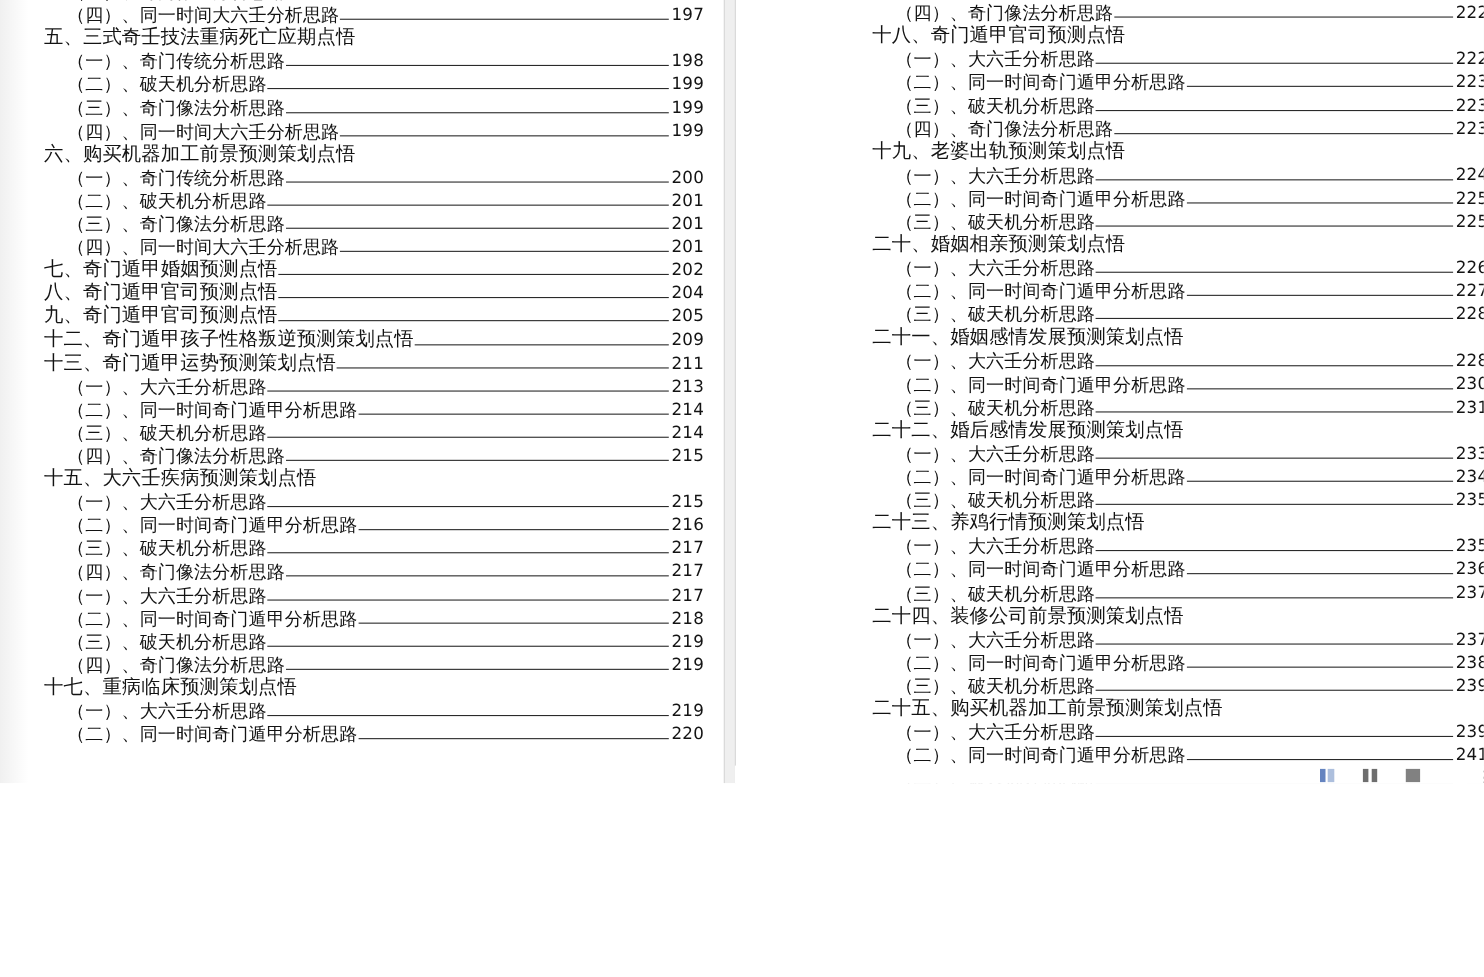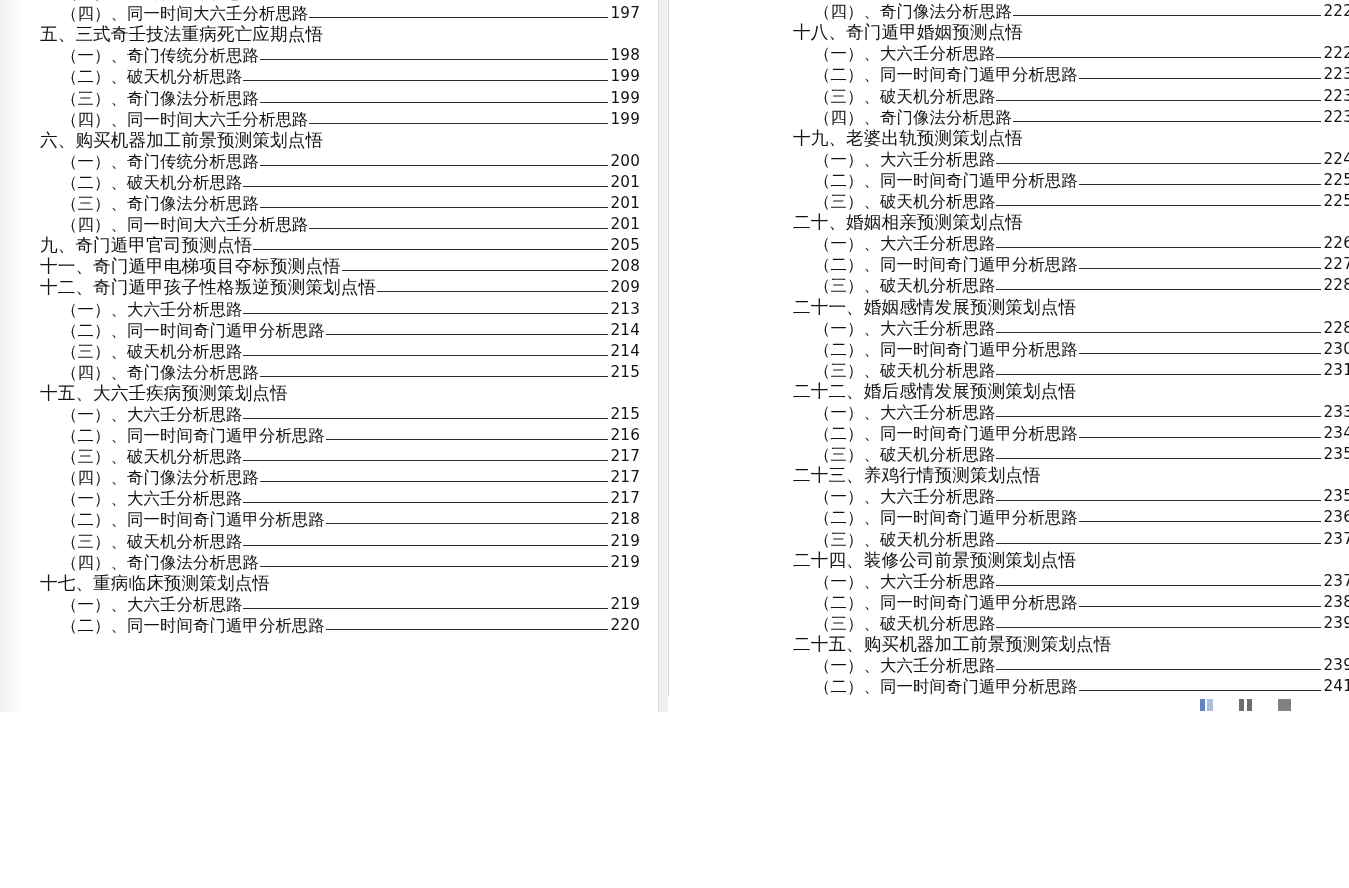--- a/index.html
+++ b/index.html
@@ -204,33 +204,43 @@
             <span class="label">（三）、奇门像法分析思路</span>
             <span class="dots"></span>
             <span class="pageno">201</span>
           </div>
           <div class="toc-line lv2">
             <span class="label">（四）、同一时间大六壬分析思路</span>
             <span class="dots"></span>
             <span class="pageno">201</span>
           </div>
           <div class="toc-line lv1">
+            <span class="label">七、奇门遁甲婚姻预测点悟</span>
+            <span class="dots"></span>
+            <span class="pageno">202</span>
+          </div>
+          <div class="toc-line lv1">
+            <span class="label">八、奇门遁甲官司预测点悟</span>
+            <span class="dots"></span>
+            <span class="pageno">204</span>
+          </div>
+          <div class="toc-line lv1">
             <span class="label">九、奇门遁甲官司预测点悟</span>
             <span class="dots"></span>
             <span class="pageno">205</span>
           </div>
           <div class="toc-line lv1">
-            <span class="label">十一、奇门遁甲电梯项目夺标预测点悟</span>
-            <span class="dots"></span>
-            <span class="pageno">208</span>
-          </div>
-          <div class="toc-line lv1">
             <span class="label">十二、奇门遁甲孩子性格叛逆预测策划点悟</span>
             <span class="dots"></span>
             <span class="pageno">209</span>
+          </div>
+          <div class="toc-line lv1">
+            <span class="label">十三、奇门遁甲运势预测策划点悟</span>
+            <span class="dots"></span>
+            <span class="pageno">211</span>
           </div>
           <div class="toc-line lv2">
             <span class="label">（一）、大六壬分析思路</span>
             <span class="dots"></span>
             <span class="pageno">213</span>
           </div>
           <div class="toc-line lv2">
             <span class="label">（二）、同一时间奇门遁甲分析思路</span>
             <span class="dots"></span>
             <span class="pageno">214</span>
@@ -318,21 +328,21 @@
           <div class="toc-line lv2">
             <span class="label">（三）、破天机分析思路</span>
             <span class="pageno">221</span>
           </div>
           <div class="toc-line lv2">
             <span class="label">（四）、奇门像法分析思路</span>
             <span class="dots"></span>
             <span class="pageno">222</span>
           </div>
           <div class="toc-line lv1">
-            <span class="label">十八、奇门遁甲婚姻预测点悟</span>
+            <span class="label">十八、奇门遁甲官司预测点悟</span>
             <span class="dots none"></span>
             <span class="pageno"></span>
           </div>
           <div class="toc-line lv2">
             <span class="label">（一）、大六壬分析思路</span>
             <span class="dots"></span>
             <span class="pageno">222</span>
           </div>
           <div class="toc-line lv2">
             <span class="label">（二）、同一时间奇门遁甲分析思路</span>

